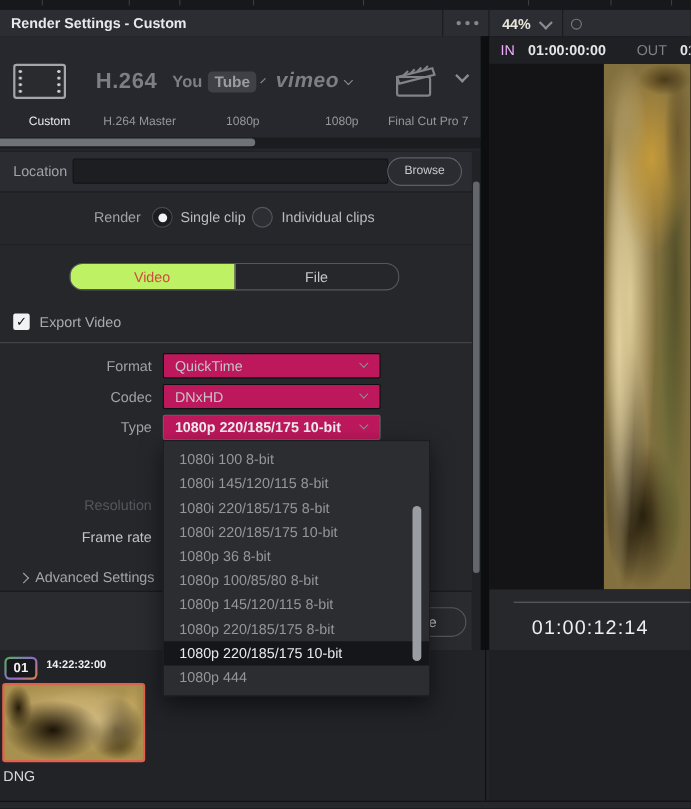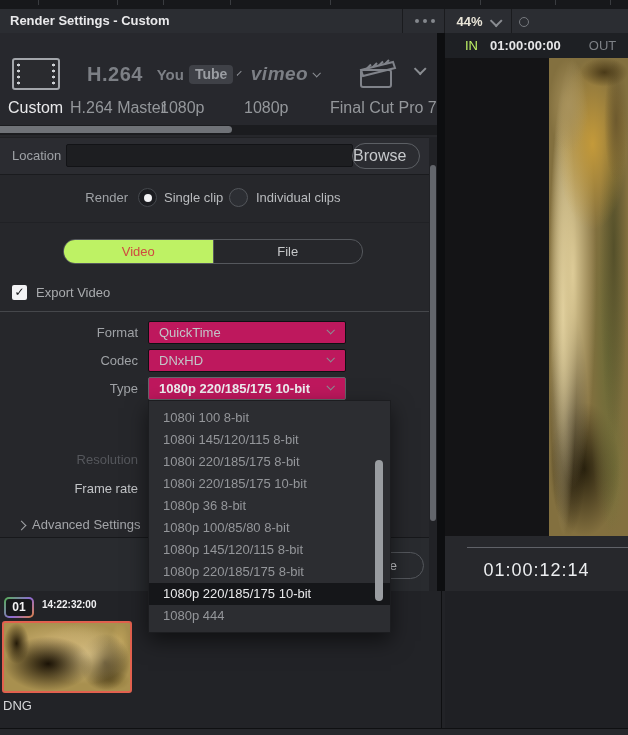--- a/index.html
+++ b/index.html
@@ -19,39 +19,39 @@
   .zoomsel{left:447px;top:0;width:62px;height:24px;display:flex;align-items:center;justify-content:center;gap:8px;cursor:pointer;}
   .zoomsel .zv{color:#e9e5d8;font-weight:700;}
   .chev{display:inline-block;width:7px;height:7px;border-right:2px solid #8a8d92;border-bottom:2px solid #8a8d92;transform:rotate(45deg) translateY(-1px);}
   .chev.sm{width:5px;height:5px;border-width:1.5px;}
   .circ{left:519px;top:8px;width:8px;height:8px;border:1.5px solid #76797e;border-radius:50%;}
   
   .panel{left:0;top:33px;width:437px;height:558px;background:#26272b;}
   .presetrow{left:0;top:0;width:437px;height:92px;background:#27282d;}
   .tile{top:8px;height:78px;}
   .tile .logo{position:absolute;left:0;right:0;top:18px;height:30px;display:flex;align-items:center;justify-content:center;gap:5px;}
-  .tile .cap{position:absolute;left:0;right:0;bottom:2px;text-align:left;font-size:16px;color:#94979b;white-space:nowrap;}
+  .tile .cap{position:absolute;left:0;right:0;bottom:2px;text-align:right;font-size:11px;color:#94979b;white-space:nowrap;}
   .tile .cap.sel{color:#e9e9eb;}
   .film{width:44px;height:28px;border:2px solid #a3a6ab;border-radius:3px;position:relative;background:#2a2b2f;}
   .film .fd{position:absolute;top:2px;bottom:2px;width:5px;
     background-image:radial-gradient(circle,#cdd0d4 1.2px,transparent 1.7px);background-size:5px 6px;}
   .film .fd.l{left:2px;} .film .fd.r{right:2px;}
   .h264logo{font-size:20px;font-weight:700;color:#7c7f85;letter-spacing:.5px;}
   .ytyou{font-size:15px;font-weight:700;color:#7c7f85;}
   .yttube{font-size:14px;font-weight:700;color:#9a9da2;background:#3f4147;border-radius:4px;padding:1px 6px 2px;}
   .vimeologo{font-size:19px;font-weight:700;font-style:italic;color:#7c7f85;letter-spacing:.5px;}
   .hscroll{left:0;top:92px;width:437px;height:10px;background:#1b1c1f;}
   .hthumb{left:0;top:1px;width:232px;height:7px;background:#6f7277;border-radius:0 4px 4px 0;}
   
   .locrow{left:0;top:104px;width:437px;height:36px;background:#2b2c31;border-bottom:1px solid #1a1b1e;border-top:1px solid #1f2023;}
   .loclabel{left:12px;top:10px;color:#9fa2a6;}
   .locinput{left:66px;top:6px;width:273px;height:21px;background:#1d1e21;border:1px solid #121316;border-radius:2px;
             color:#c6c8cb;font-family:inherit;font-size:13px;padding:0 6px;outline:none;}
   .browse{left:352px;top:5px;width:66px;height:24px;border:1px solid #5c5f64;border-radius:13px;background:transparent;
-          color:#c7c9cc;font-size:16px;text-align:left;line-height:23px;cursor:pointer;}
+          color:#c7c9cc;font-size:11px;text-align:center;line-height:23px;cursor:pointer;}
   
   .renderrow{left:0;top:141px;width:429px;height:48px;border-bottom:1px solid #202125;}
   .rlabel{left:0;top:16px;width:128px;text-align:right;color:#9fa2a6;}
   .radio{top:14px;width:17px;height:17px;border-radius:50%;background:#1c1d21;border:1px solid #45484d;cursor:pointer;}
   .radio .dot{position:absolute;left:4.5px;top:4.5px;width:8px;height:8px;border-radius:50%;background:#f2f2f4;}
   .radio.off{background:#2c2e33;border-color:#53565b;}
   .ropt1{left:138px;} .ropt2{left:229px;}
   .rtext{top:16px;color:#b9bbbe;}
   
   .tabs{left:63px;top:206px;width:298px;height:23px;border:1px solid #55585d;border-radius:12px;display:flex;overflow:hidden;}
@@ -82,21 +82,21 @@
   .vthumb{left:430px;top:132px;width:6px;height:356px;background:#63666c;border-radius:3px;}
   
   .dropdown{left:148px;top:400px;width:243px;height:233px;background:#2c2d31;z-index:50;
             box-shadow:0 8px 20px rgba(0,0,0,.55);border:1px solid #1c1d20;box-sizing:border-box;padding-top:6px;}
   .dd-item{height:22px;line-height:22px;padding-left:14px;color:#94969a;cursor:pointer;white-space:nowrap;}
   .dd-item.selected{background:#151619;color:#e9e9eb;}
   .ddthumb{left:375px;top:460px;width:8px;height:141px;background:#9a9da1;border-radius:4px;z-index:51;}
   
   .vdiv{left:437px;top:33px;width:8px;height:558px;background:#0d0e10;}
   .inout{left:445px;top:33px;width:183px;height:25px;background:#1e2024;display:flex;align-items:center;overflow:hidden;}
-  .inout .lab{color:#bef264;margin-left:20px;}
+  .inout .lab{color:#f0abfc;margin-left:10px;}
   .inout .tc{color:#e6e6e8;font-weight:700;margin-left:12px;white-space:nowrap;}
   .inout .lab2{color:#7e8186;margin-left:28px;}
   .videoarea{left:445px;top:58px;width:183px;height:478px;background:#141416;overflow:hidden;}
   .rockv{position:absolute;left:104px;top:0;width:79px;height:478px;background-color:#83703f;
     background-image:
       radial-gradient(closest-side at 70% 3%,#4a3a18,transparent),
       radial-gradient(closest-side at 25% 10%,#a8925c,transparent),
       radial-gradient(closest-side at 85% 13%,#6e5a2e,transparent),
       radial-gradient(closest-side at 55% 18%,#c49a3a,transparent),
       radial-gradient(closest-side at 30% 45%,#ddcb97,transparent),

